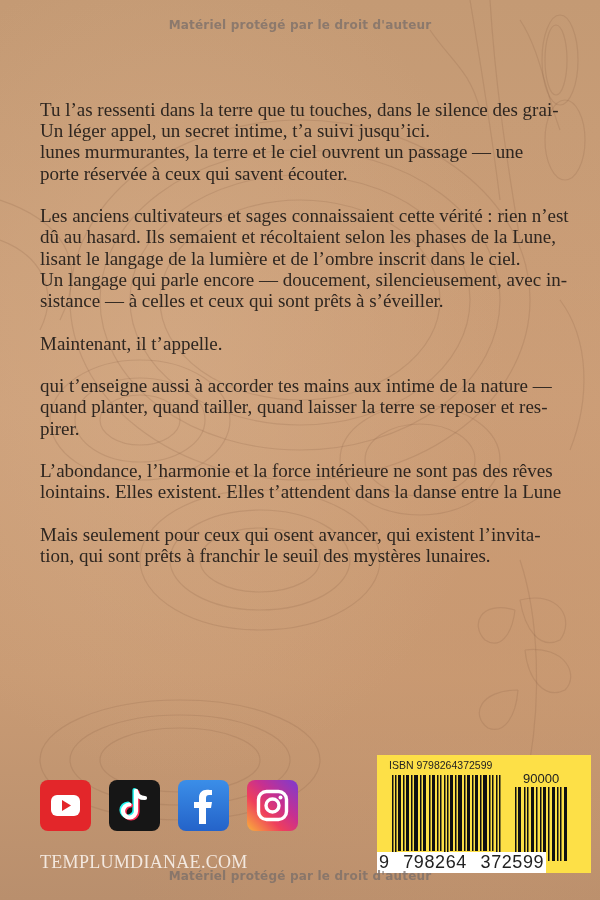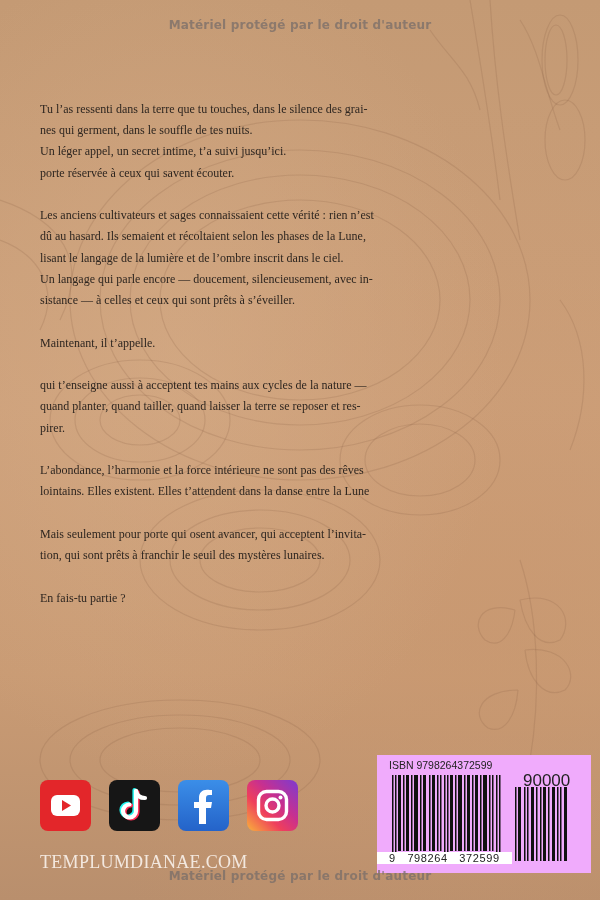--- a/index.html
+++ b/index.html
@@ -18,50 +18,50 @@
   .bg svg { position: absolute; inset: 0; }
   .watermark {
     position: absolute; left: 0; width: 600px; text-align: center;
     font-family: "DejaVu Sans", sans-serif; font-weight: bold;
     font-size: 12px; color: rgba(120,110,105,0.75); letter-spacing: 0.2px;
   }
   .wm-top { top: 18px; left: 0; }
   .wm-bottom { top: 869px; left: 0; }
   .content {
     position: absolute; left: 40px; top: 99px; width: 520px;
-    color: #2e2620; font-size: 12px; line-height: 21.2px;
+    color: #2e2620; font-size: 19px; line-height: 21.2px;
   }
   .content p { margin: 0 0 21.4px 0; }
   .content p span { display: block; white-space: nowrap; }
   .social { position: absolute; top: 780px; left: 40px; display: flex; gap: 18px; }
   .soc { width: 51px; height: 51px; border-radius: 8px; position: relative; display: flex; align-items: center; justify-content: center; }
   .yt { background: #e3262a; }
   .tt { background: #161616; }
   .fb { background: linear-gradient(180deg, #3b8ee8, #2463c9); }
   .ig { background: linear-gradient(45deg, #f9b23a 0%, #ef3f5c 35%, #c8308f 60%, #7c3bd0 100%); }
   .site {
     position: absolute; left: 40px; top: 852px;
     color: #f3e8df; font-size: 18px; letter-spacing: 0.3px;
   }
   .barcode-box {
     position: absolute; left: 377px; top: 755px; width: 214px; height: 118px;
-    background: #f0abfc;
+    background: #fde047;
   }
   .isbn-label {
     position: absolute; left: 12px; top: 4px;
     font-family: "Liberation Sans", sans-serif; font-size: 10.5px; color: #222;
   }
   .price-label {
     position: absolute; left: 146px; top: 16px;
-    font-family: "Liberation Sans", sans-serif; font-size: 17px; color: #222;
+    font-family: "Liberation Sans", sans-serif; font-size: 13px; color: #222;
   }
   .isbn-digits {
     position: absolute; left: 0; top: 97px;
-    font-family: "Liberation Sans", sans-serif; font-size: 11px; color: #222;
-    letter-spacing: 0.6px; background: #fff; padding: 0 12px;
+    font-family: "Liberation Sans", sans-serif; font-size: 18px; color: #222;
+    letter-spacing: 0.6px; background: #fff; padding: 0 2px;
   }
   .bars { position: absolute; }
 </style>
 </head>
 <body>
 
 <div class="bg">
   <svg width="600" height="900" viewBox="0 0 600 900">
     <g fill="none" stroke="rgba(140,100,75,0.22)" stroke-width="1.2">
 
@@ -100,49 +100,46 @@
       <path d="M560 300 C 590 340, 590 400, 570 450"></path>
     </g>
   </svg>
 </div>
 
 <div class="watermark wm-top">Matériel protégé par le droit d'auteur</div>
 
 <div class="content">
   <p>
     <span>Tu l’as ressenti dans la terre que tu touches, dans le silence des grai-</span>
-    <span>nes qui germent, dans le souffle de tes nuits.</span>
     <span>Un léger appel, un secret intime, t’a suivi jusqu’ici.</span>
+    <span>lunes murmurantes, la terre et le ciel ouvrent un passage — une</span>
     <span>porte réservée à ceux qui savent écouter.</span>
   </p>
   <p>
     <span>Les anciens cultivateurs et sages connaissaient cette vérité : rien n’est</span>
     <span>dû au hasard. Ils semaient et récoltaient selon les phases de la Lune,</span>
     <span>lisant le langage de la lumière et de l’ombre inscrit dans le ciel.</span>
     <span>Un langage qui parle encore — doucement, silencieusement, avec in-</span>
     <span>sistance — à celles et ceux qui sont prêts à s’éveiller.</span>
   </p>
   <p>
     <span>Maintenant, il t’appelle.</span>
   </p>
   <p>
-    <span>qui t’enseigne aussi à acceptent tes mains aux cycles de la nature —</span>
+    <span>qui t’enseigne aussi à accorder tes mains aux intime de la nature —</span>
     <span>quand planter, quand tailler, quand laisser la terre se reposer et res-</span>
     <span>pirer.</span>
   </p>
   <p>
     <span>L’abondance, l’harmonie et la force intérieure ne sont pas des rêves</span>
     <span>lointains. Elles existent. Elles t’attendent dans la danse entre la Lune</span>
   </p>
   <p>
-    <span>Mais seulement pour porte qui osent avancer, qui acceptent l’invita-</span>
+    <span>Mais seulement pour ceux qui osent avancer, qui existent l’invita-</span>
     <span>tion, qui sont prêts à franchir le seuil des mystères lunaires.</span>
-  </p>
-  <p>
-    <span>En fais-tu partie ?</span>
   </p>
 </div>
 
 <div class="social">
   <div class="soc yt">
     <svg width="51" height="51" viewBox="0 0 51 51">
       <rect x="11" y="15" width="29" height="21" rx="6" fill="#fff"></rect>
       <polygon points="22,20 22,31 31,25.5" fill="#e3262a"></polygon>
     </svg>
   </div>

